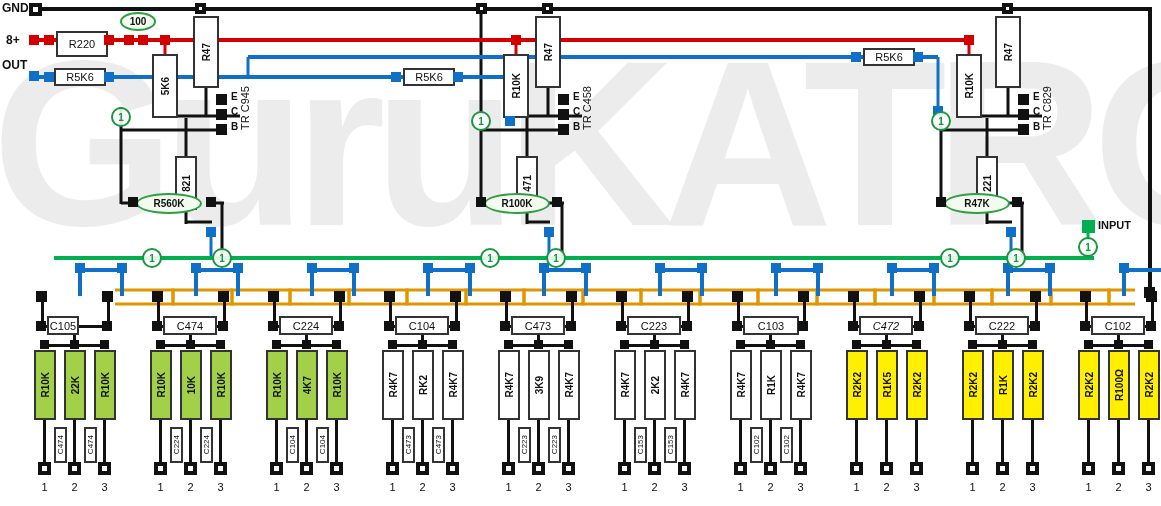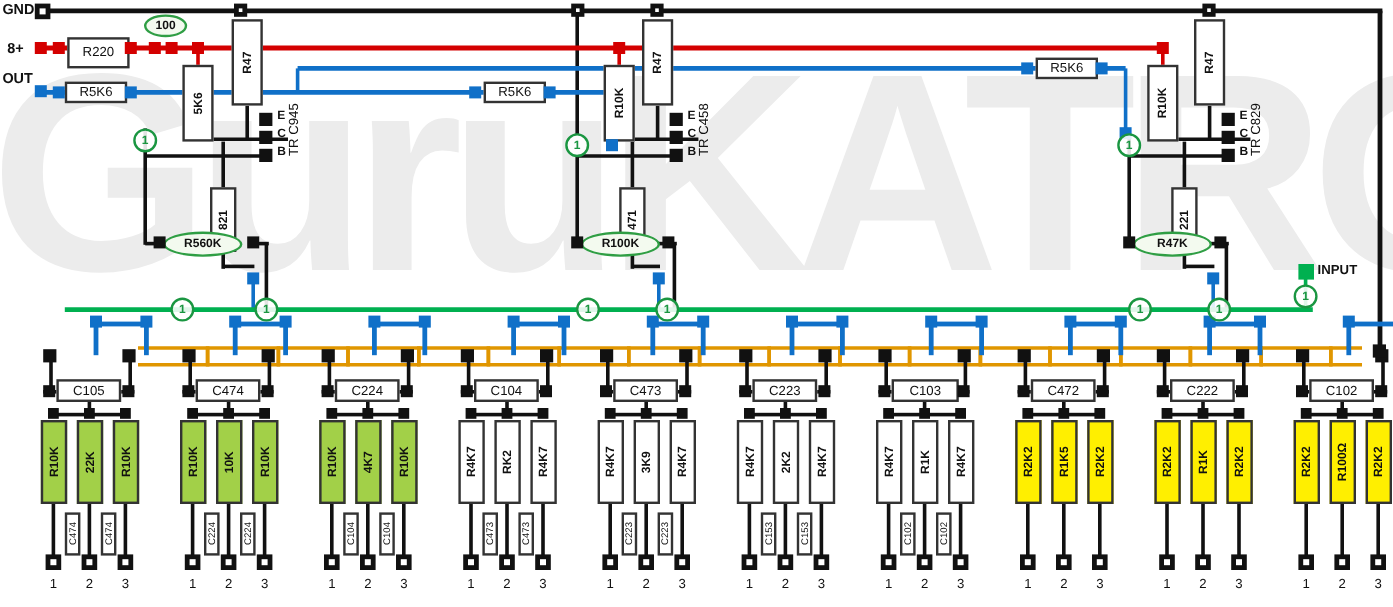--- a/index.html
+++ b/index.html
@@ -263,21 +263,21 @@
       <div class="sqb" style="left:84px;top:263px;"></div>
 
       <div class="bw" style="left:8px;top:296px;width:3px;height:28px;"></div>
       <div class="bw" style="left:74px;top:296px;width:3px;height:28px;"></div>
       <div class="sq" style="left:3px;top:291px;"></div>
       <div class="sq" style="left:69px;top:291px;"></div>
 
       <div class="bw" style="left:3px;top:325px;width:76px;height:3px;"></div>
       <div class="sq s10" style="left:3px;top:321px;"></div>
       <div class="sq s10" style="left:69px;top:321px;"></div>
-      <div class="box" style="left:14px;top:316px;width:54px;height:19px;">
+      <div class="box" style="left:14px;top:316px;width:32px;height:19px;">
         <span class="caplbl">C105</span>
       </div>
 
       <div class="bw" style="left:40px;top:335px;width:3px;height:10px;"></div>
       <div class="bw" style="left:11px;top:344px;width:62px;height:3px;"></div>
       <div class="sq s9" style="left:7px;top:340px;"></div>
       <div class="sq s9" style="left:37px;top:340px;"></div>
       <div class="sq s9" style="left:67px;top:340px;"></div>
 
       <div class="res green" style="left:1px;top:350px;">
@@ -641,21 +641,21 @@
       <div class="sqb" style="left:84px;top:263px;"></div>
 
       <div class="bw" style="left:8px;top:296px;width:3px;height:28px;"></div>
       <div class="bw" style="left:74px;top:296px;width:3px;height:28px;"></div>
       <div class="sq" style="left:3px;top:291px;"></div>
       <div class="sq" style="left:69px;top:291px;"></div>
 
       <div class="bw" style="left:3px;top:325px;width:76px;height:3px;"></div>
       <div class="sq s10" style="left:3px;top:321px;"></div>
       <div class="sq s10" style="left:69px;top:321px;"></div>
-      <div class="box" style="left:14px;top:316px;width:54px;height:19px;">
+      <div class="box" style="left:14px;top:316px;width:54px;height:19px;font-style:italic;">
         <span class="caplbl">C472</span>
       </div>
 
       <div class="bw" style="left:40px;top:335px;width:3px;height:10px;"></div>
       <div class="bw" style="left:11px;top:344px;width:62px;height:3px;"></div>
       <div class="sq s9" style="left:7px;top:340px;"></div>
       <div class="sq s9" style="left:37px;top:340px;"></div>
       <div class="sq s9" style="left:67px;top:340px;"></div>
 
       <div class="res yellow" style="left:1px;top:350px;">

